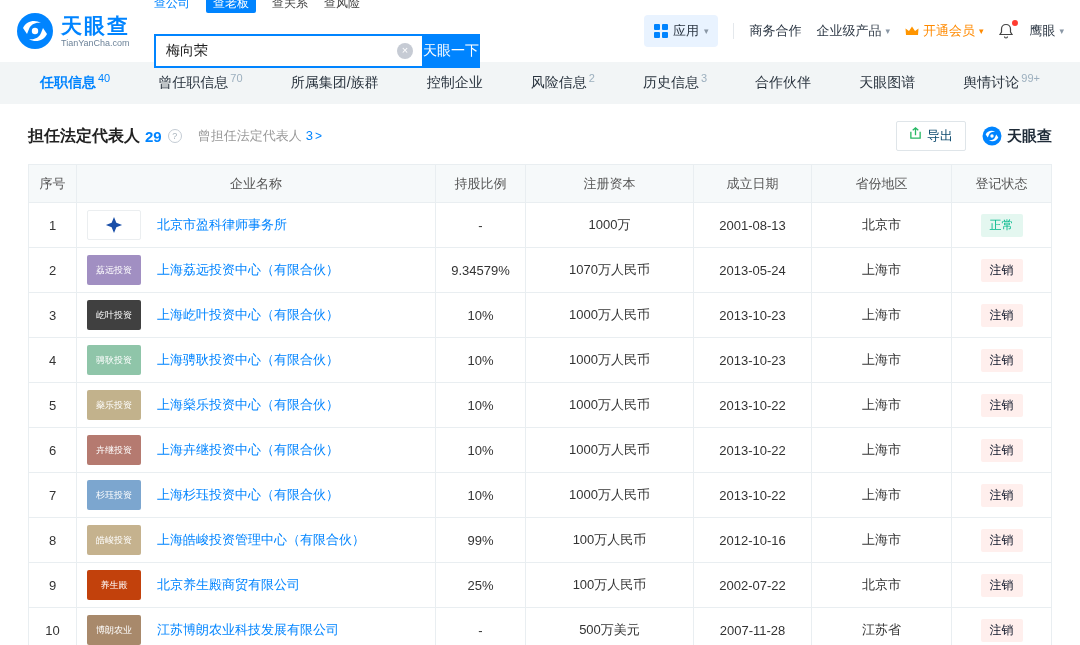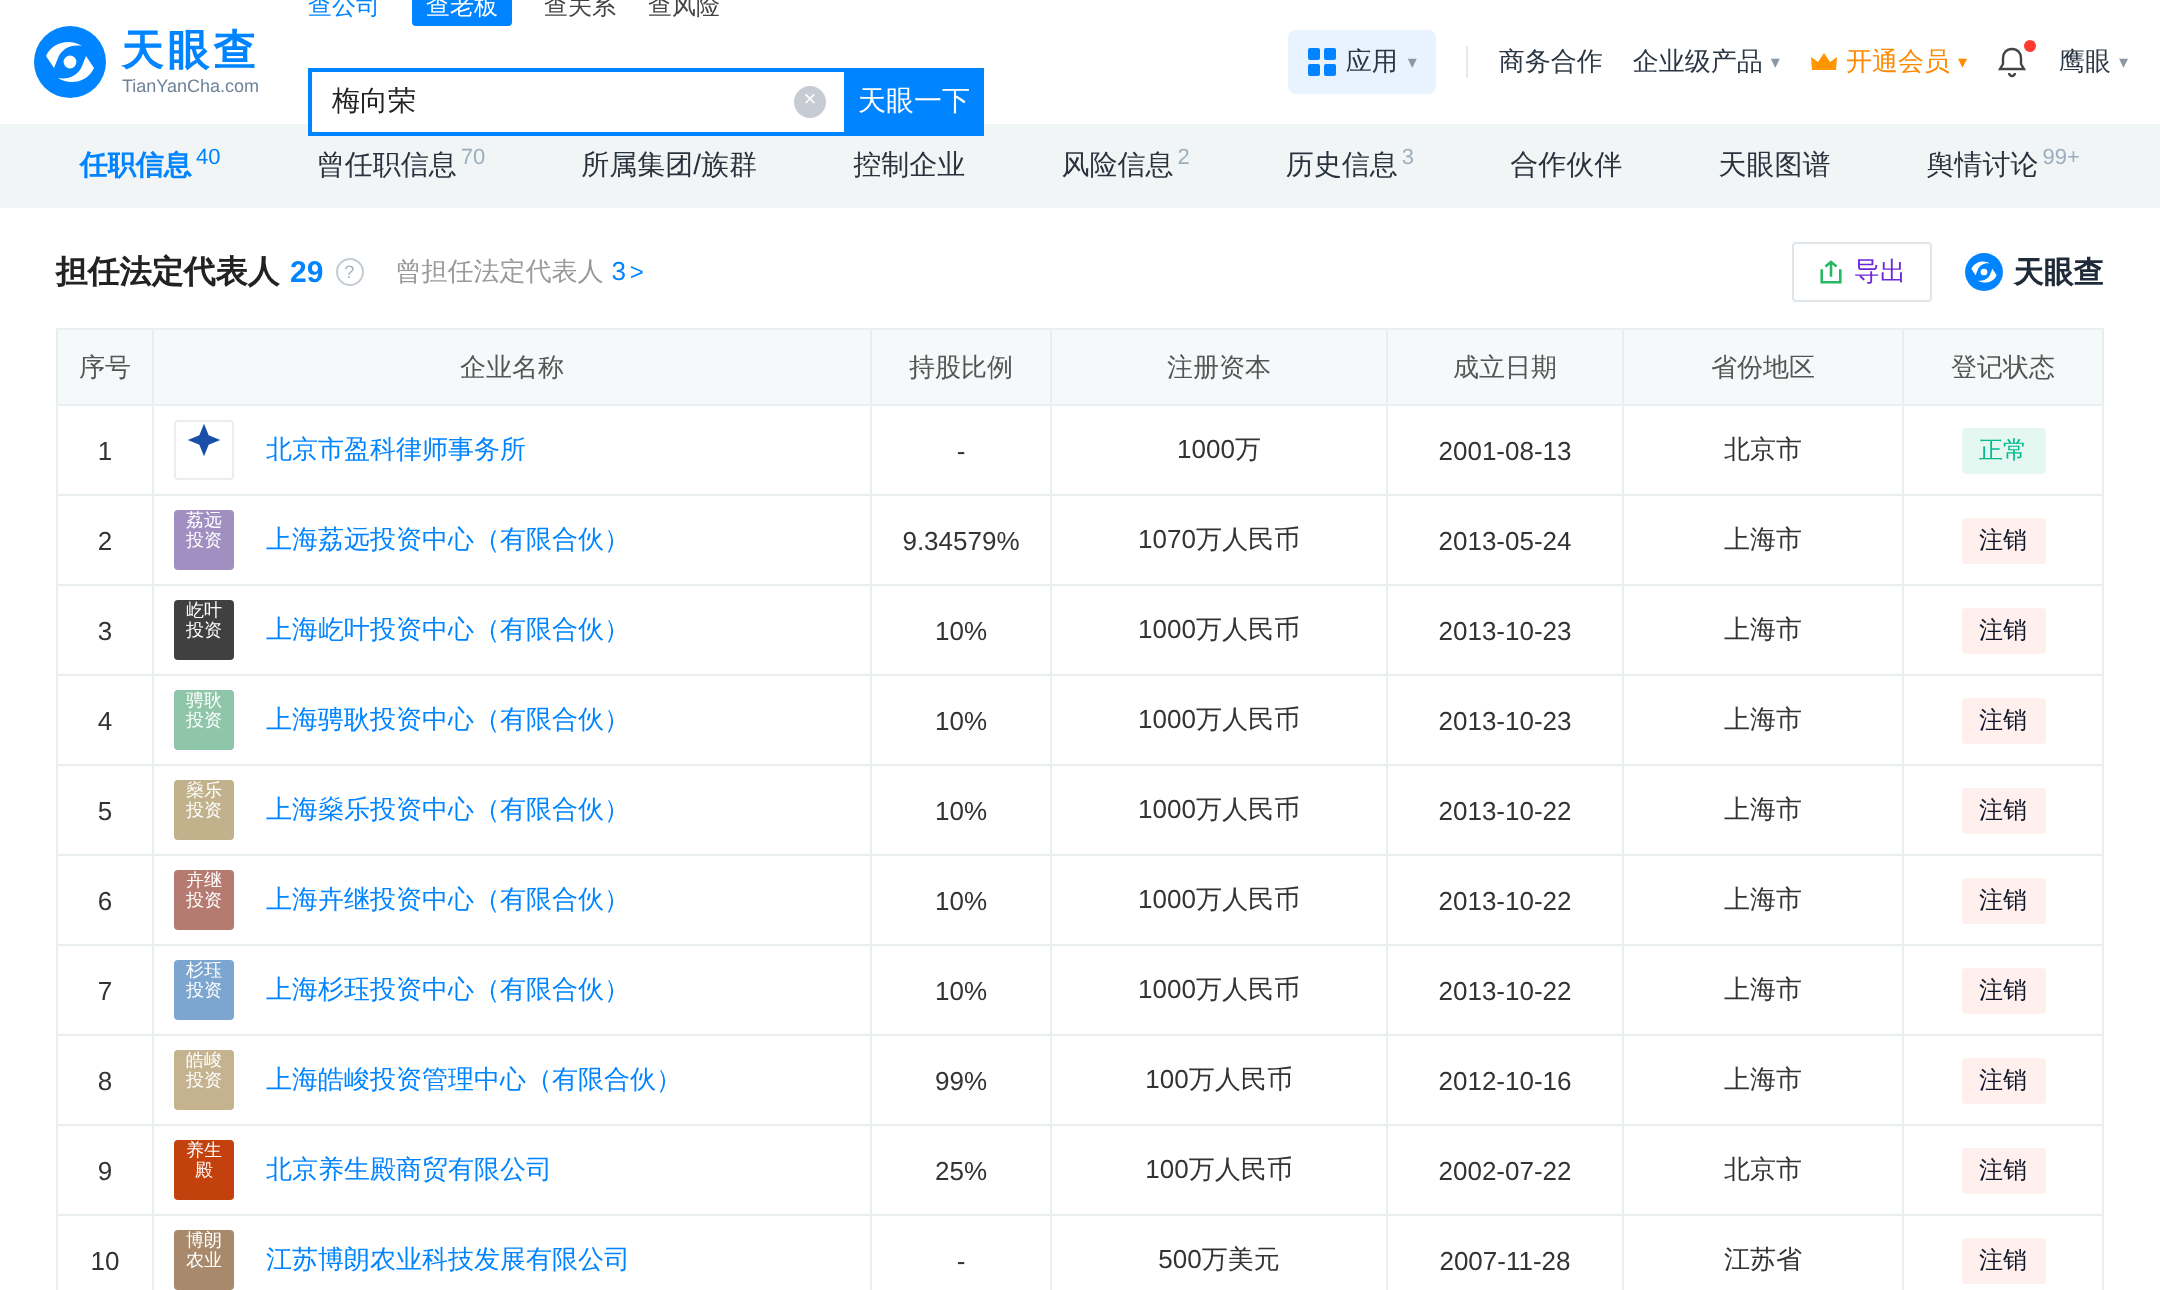--- a/index.html
+++ b/index.html
@@ -16,21 +16,21 @@
   .promo .l2{font-size:10px;margin-top:2px;line-height:12px}
   .search-block{margin-left:24px}
   .search-tabs{display:flex;gap:16px;font-size:12px;color:#444;margin-bottom:21px;align-items:center}
   .search-tab{cursor:pointer}
   .search-tab.link{color:#0084ff}
   .search-tab.active{background:#0084ff;color:#fff;padding:1px 7px;border-radius:2px}
   .search-row{display:flex}
   .search-input-wrap{position:relative}
   .search-input{width:268px;height:34px;border:2px solid #0084ff;border-right:none;padding:0 30px 0 10px;font-size:14px;outline:none;color:#222;font-family:inherit}
   .clear-btn{position:absolute;right:9px;top:9px;width:16px;height:16px;border-radius:50%;background:#c6cbd4;color:#fff;font-size:11px;line-height:15px;text-align:center;cursor:pointer}
-  .search-btn{width:70px;height:34px;background:#0084ff;color:#fff;border:none;font-size:14px;cursor:pointer;font-family:inherit}
+  .search-btn{width:58px;height:34px;background:#0084ff;color:#fff;border:none;font-size:14px;cursor:pointer;font-family:inherit}
   .right-menu{margin-left:auto;display:flex;align-items:center;gap:15px;font-size:13px;color:#2c3744;white-space:nowrap}
   .apps-pill{display:flex;align-items:center;gap:5px;background:#e9f3ff;padding:7px 10px;border-radius:4px;cursor:pointer}
   .caret{font-size:9px;color:#8a97a5}
   .menu-item{cursor:pointer;display:inline-flex;align-items:center;gap:4px}
   .vip{color:#ff8a00;display:inline-flex;align-items:center;gap:4px;cursor:pointer}
   .vip .caret{color:#ff8a00}
   .bell{position:relative;display:inline-flex;cursor:pointer}
   .dot{position:absolute;top:-3px;right:-4px;width:6px;height:6px;border-radius:50%;background:#ff3b30}
   .divider{width:1px;height:16px;background:#e4e8ec}
 
@@ -44,37 +44,37 @@
   
   .content{padding:0 28px}
   .section-header{display:flex;align-items:center;padding:17px 0 13px}
   .sec-title{font-size:16px;font-weight:bold;color:#222}
   .sec-count{color:#0084ff;font-weight:bold;margin-left:5px;font-size:15px}
   .help{width:14px;height:14px;border:1px solid #c4ccd4;border-radius:50%;color:#a9b4bd;font-size:9px;line-height:12px;text-align:center;margin-left:6px;cursor:pointer}
   .sub{margin-left:16px;color:#999;font-size:13px;cursor:pointer}
   .sub .sc{color:#0084ff;margin-left:4px}
   .sub .arrow{color:#0084ff;margin-left:2px;font-size:12px}
   .sec-right{margin-left:auto;display:flex;align-items:center;gap:16px}
-  .export-btn{display:inline-flex;align-items:center;gap:5px;border:1px solid #dfe5e9;background:#fff;border-radius:2px;padding:5px 12px;font-size:13px;color:#6d28d9;cursor:pointer;font-family:Liberation Serif, serif}
+  .export-btn{display:inline-flex;gap:5px;border:1px solid #dfe5e9;background:#fff;border-radius:2px;padding:5px 12px;font-size:13px;color:#0c4a6e;cursor:pointer;font-family:Liberation Serif, serif}
   .brand{display:flex;align-items:center;gap:5px;font-size:15px;font-weight:bold;color:#1f2b38}
 
   
   table{width:100%;border-collapse:collapse;font-size:13px;table-layout:fixed}
   th,td{border:1px solid #e9eef1}
   th{background:#f6f9fa;font-weight:normal;color:#555;height:38px;text-align:center}
   td{height:45px;text-align:center;color:#333}
   .c-no{width:48px}
   .c-ratio{width:90px}
   .c-cap{width:168px}
   .c-date{width:118px}
   .c-reg{width:140px}
   .c-status{width:100px}
   td.c-name{text-align:left;padding:0 10px}
   .name-wrap{display:flex;align-items:center;gap:16px}
-  .avatar{width:30px;height:30px;border-radius:2px;display:flex;flex-direction:column;align-items:center;color:#fff;font-size:9px;line-height:10px;flex:none;overflow:hidden}
+  .avatar{width:54px;height:30px;border-radius:2px;display:flex;flex-direction:row;align-items:center;justify-content:center;color:#fff;font-size:9px;line-height:10px;flex:none;overflow:hidden}
   .avatar.img{background:#fff;border:1px solid #ebeef0}
   .company-link{color:#0084ff;text-decoration:none;cursor:pointer;overflow:hidden;white-space:nowrap;text-overflow:ellipsis}
   .badge{display:inline-block;padding:3px 9px;border-radius:2px;font-size:12px}
   .badge.normal{color:#00b98c;background:#e4f7f0}
   .badge.cancelled{color:#0f172a;background:#ffefed}
 </style>
 </head>
 <body>
 
 <div class="topbar">

